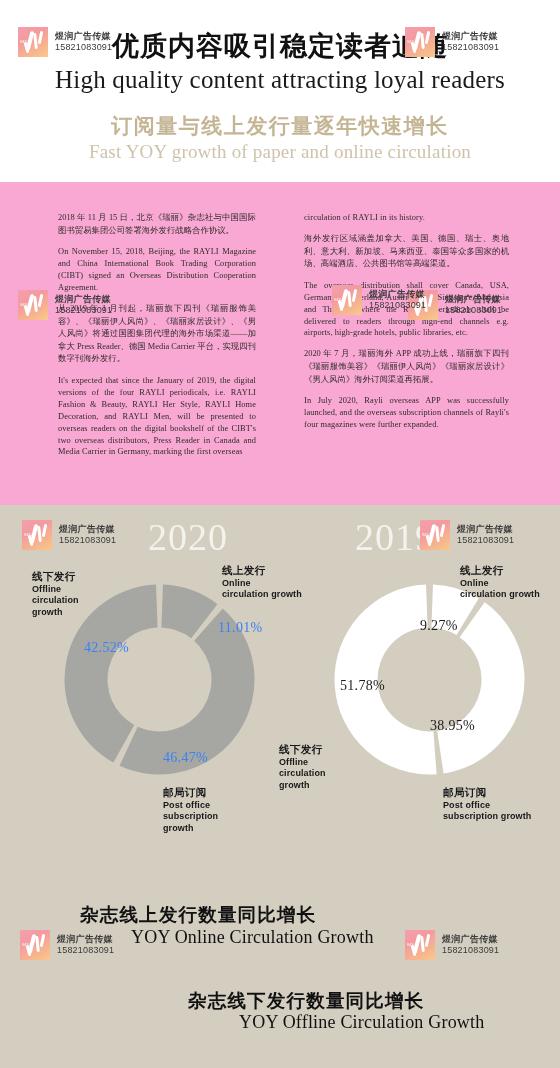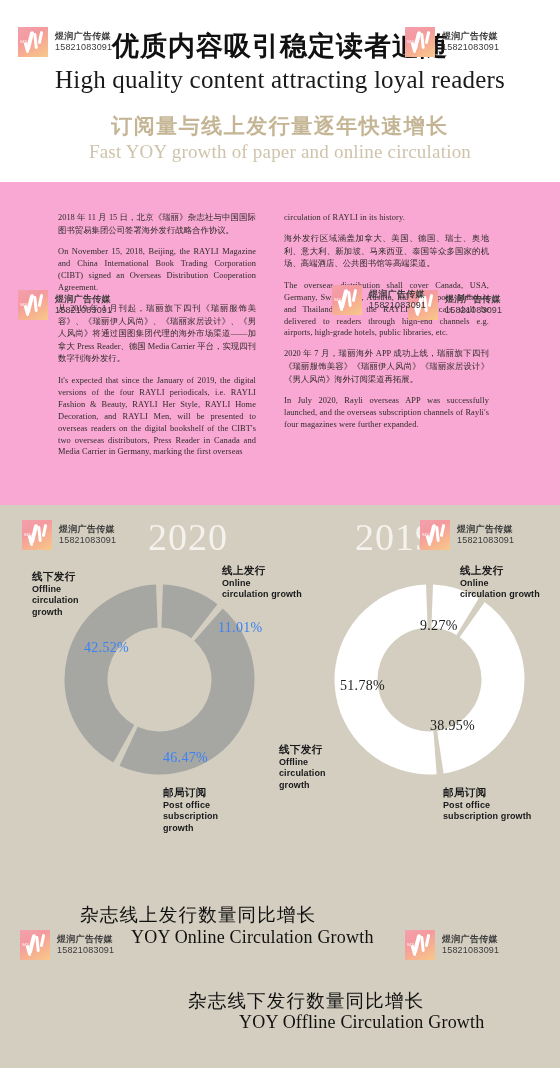--- a/index.html
+++ b/index.html
@@ -159,21 +159,21 @@
     position: absolute;
     top: 30px;
     width: 198px;
     font-family: "Liberation Serif", serif;
     font-size: 8.4px;
     line-height: 1.42;
     color: #2e2b27;
     text-align: justify;
   }
   .col-left  { left: 58px; }
-  .col-right { left: 284px; width: 205px; }
+  .col-right { left: 304px; width: 205px; }
   .col p {
     margin: 0 0 9px 0;
   }
   .col p.cn {
     text-align: justify;
     font-size: 8.4px;
     line-height: 1.5;
   }
   .col p.en {
     text-align: justify;
@@ -249,21 +249,21 @@
     height: 183px;
     background: #d3cec0;
   }
   .foot-line {
     position: absolute;
     font-family: "Liberation Serif", serif;
     color: #111111;
     white-space: nowrap;
   }
   .foot-cn {
-    font-weight: normal;
+    font-weight: bold;
     font-size: 18.5px;
     letter-spacing: 1.2px;
   }
   .foot-en {
     font-size: 18px;
     letter-spacing: .2px;
   }
   .f1cn { left: 80px; top: 902px; }
   .f1en { left: 131px; top: 927px; }
   .f2cn { left: 188px; top: 988px; }

